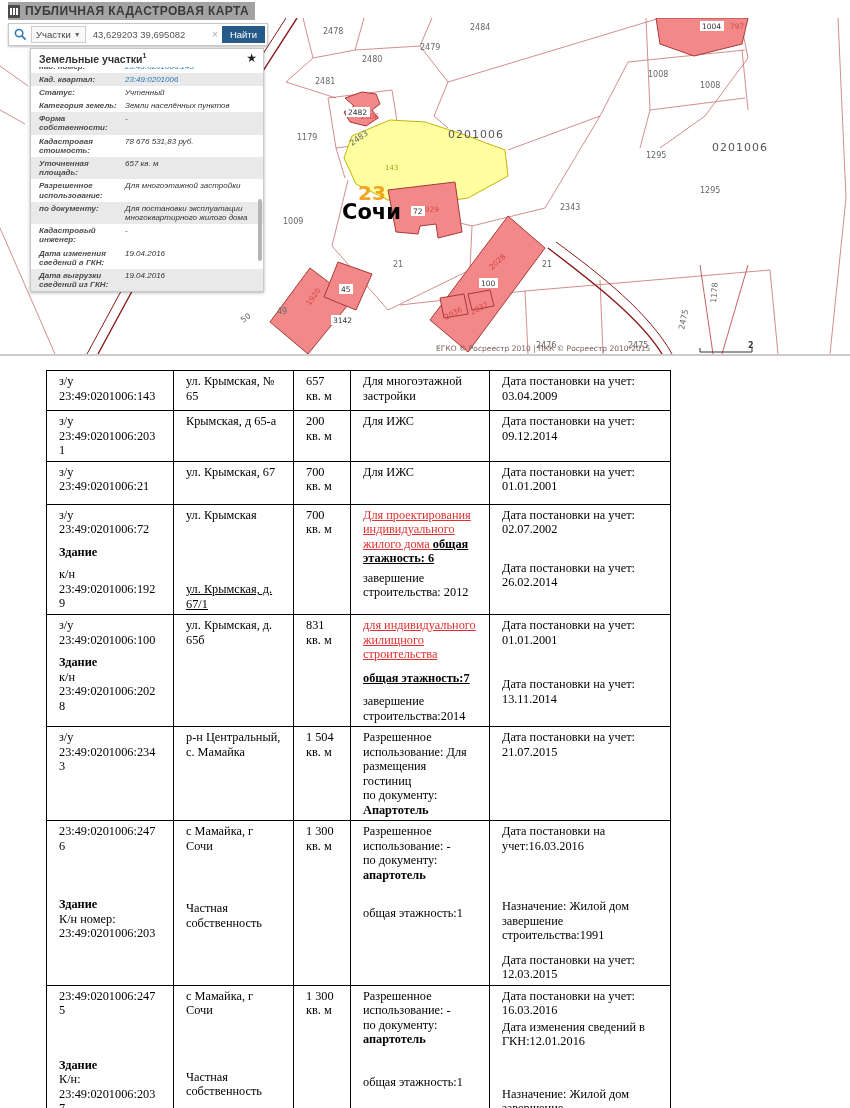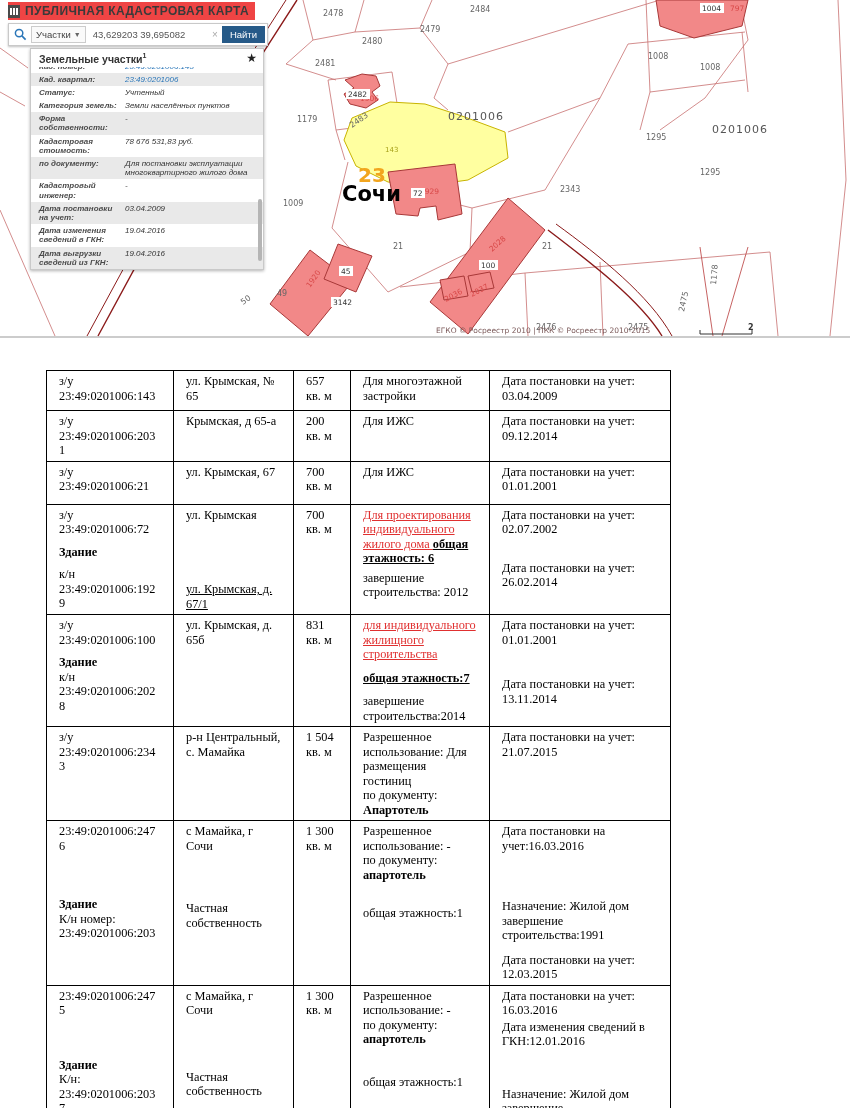--- a/index.html
+++ b/index.html
@@ -1,31 +1,31 @@
 <!DOCTYPE html>
 <html><head>
 <meta charset="utf-8">
 <style>
   html,body{margin:0;padding:0;background:#fff;}
   body{width:850px;height:1108px;position:relative;font-family:"Liberation Sans",sans-serif;overflow:hidden;}
 
   
-  #mapwrap{position:absolute;left:0;top:0;width:850px;height:340px;z-index:1;}
+  #mapwrap{position:absolute;left:0;top:18px;width:850px;height:340px;z-index:1;}
   .ml-t{font-family:"DejaVu Sans",sans-serif;font-size:8px;fill:#666;}
   .ml-big{font-family:"DejaVu Sans",sans-serif;font-size:11px;fill:#555;letter-spacing:1px;}
   .ml-red{font-family:"DejaVu Sans",sans-serif;font-size:7.5px;fill:#d84848;}
   .ml-box{font-family:"DejaVu Sans",sans-serif;font-size:7.5px;fill:#333;}
   .ml-sel{font-family:"DejaVu Sans",sans-serif;font-size:7px;fill:#a6a019;}
   .ml-city-num{font-family:"DejaVu Sans",sans-serif;font-size:20px;font-weight:bold;fill:#f2a51e;}
   .ml-city-name{font-family:"DejaVu Sans",sans-serif;font-size:21px;font-weight:bold;fill:#000;}
   .ml-attr{font-family:"DejaVu Sans",sans-serif;font-size:7.5px;fill:#7a5858;}
   .ml-scale{font-family:"DejaVu Sans",sans-serif;font-size:8px;font-weight:bold;fill:#333;}
 
   
-  .appheader{position:absolute;left:8px;top:2px;height:18px;display:flex;align-items:center;gap:5px;z-index:6;background:#ef4444;padding-right:6px;}
+  .appheader{position:absolute;left:8px;top:2px;height:18px;display:flex;align-items:center;gap:5px;z-index:6;background:#a3a3a3;padding-right:6px;}
   .appheader .title{font-size:12px;font-weight:bold;color:#3a3a3a;letter-spacing:.4px;}
   .logo{width:12px;height:13px;display:inline-block;}
   .searchbar{position:absolute;left:8px;top:23px;width:258px;height:21px;background:#fff;border:1px solid #c9c9c9;box-shadow:0 1px 2px rgba(0,0,0,.25);display:flex;align-items:center;z-index:6;}
   .mag{width:13px;height:13px;margin:0 4px 0 5px;flex:0 0 auto;}
   .cat-dd{flex:0 0 auto;font-size:9.5px;color:#444;border:1px solid #ccc;background:#fafafa;height:15px;display:flex;align-items:center;padding:0 4px;gap:3px;cursor:pointer;}
   .cat-dd .car{font-size:7px;color:#666;}
   .q-input{flex:1 1 auto;border:0;outline:0;font-size:9.5px;color:#555;margin-left:5px;min-width:0;font-family:"Liberation Sans",sans-serif;background:transparent;}
   .q-clear{flex:0 0 auto;color:#aaa;font-size:10px;padding:0 4px;cursor:pointer;}
   .q-btn{flex:0 0 auto;background:#265a88;color:#fff;font-size:9.5px;height:17px;border:0;padding:0 8px;margin-right:2px;cursor:pointer;font-family:"Liberation Sans",sans-serif;}
 
@@ -217,30 +217,34 @@
       </div>
       <div class="prow alt">
         <span class="plabel">Форма собственности:</span>
         <span class="pvalue">-</span>
       </div>
       <div class="prow">
         <span class="plabel">Кадастровая стоимость:</span>
         <span class="pvalue">78 676 531,83 руб.</span>
       </div>
       <div class="prow alt">
+        <span class="plabel">Уточненная площадь:</span>
+        <span class="pvalue">657 кв. м</span>
+      </div>
+      <div class="prow">
+        <span class="plabel">Разрешенное использование:</span>
+        <span class="pvalue">Для многоэтажной застройки</span>
+      </div>
+      <div class="prow alt">
         <span class="plabel">по документу:</span>
         <span class="pvalue">Для постановки эксплуатации многоквартирного жилого дома</span>
       </div>
       <div class="prow">
         <span class="plabel">Кадастровый инженер:</span>
         <span class="pvalue">-</span>
-      </div>
-      <div class="prow alt">
-        <span class="plabel">Дата постановки на учет:</span>
-        <span class="pvalue">03.04.2009</span>
       </div>
       <div class="prow">
         <span class="plabel">Дата изменения сведений в ГКН:</span>
         <span class="pvalue">19.04.2016</span>
       </div>
       <div class="prow alt">
         <span class="plabel">Дата выгрузки сведений из ГКН:</span>
         <span class="pvalue">19.04.2016</span>
       </div>
     </div>

